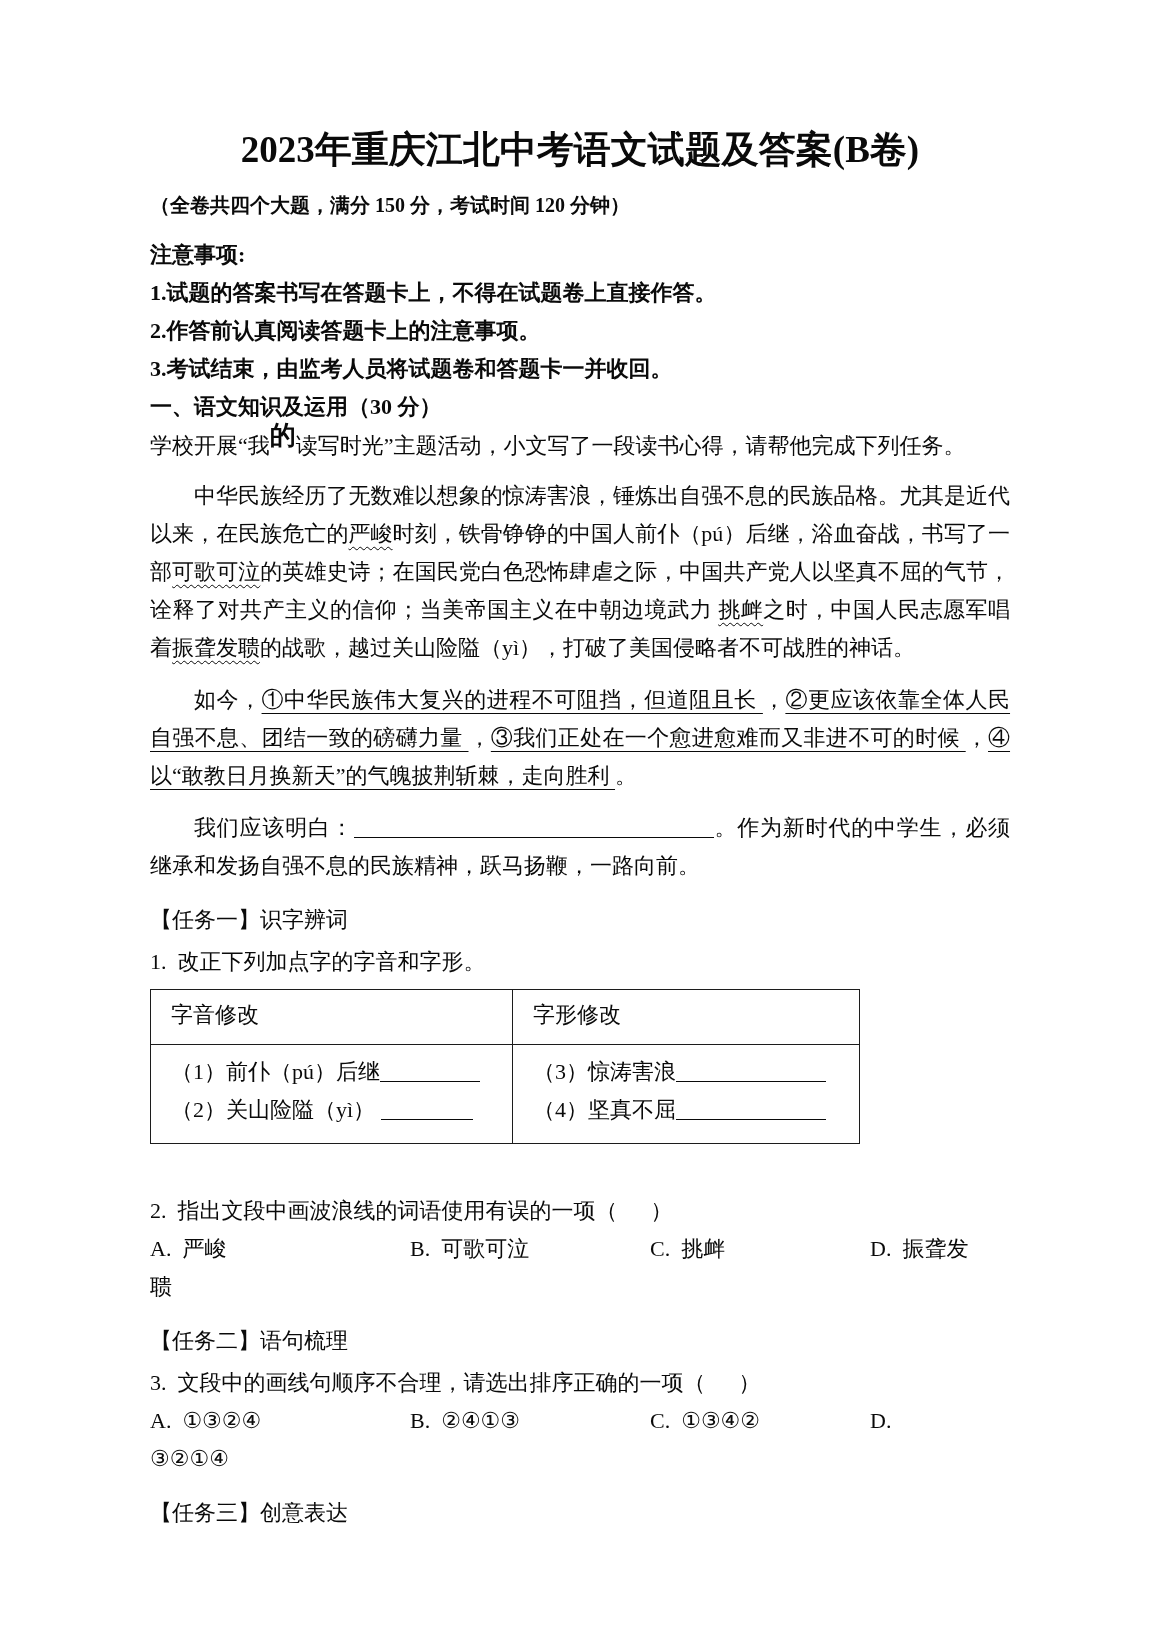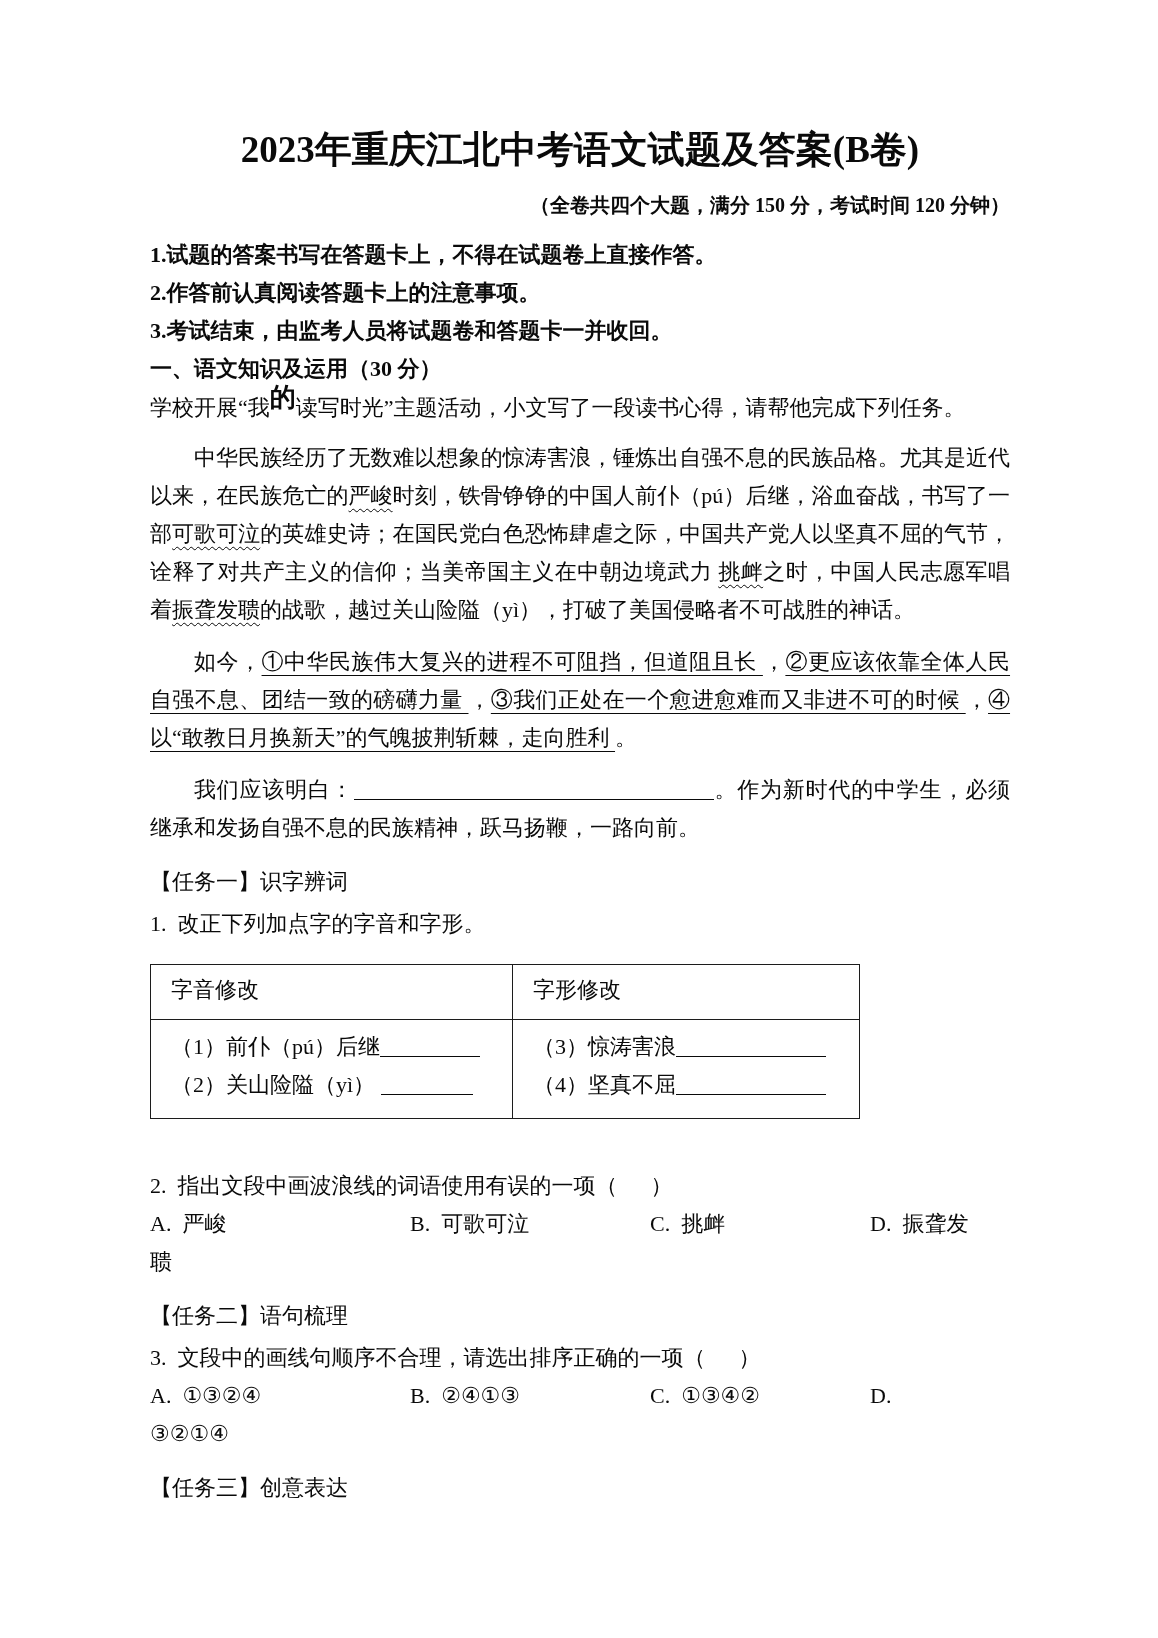--- a/index.html
+++ b/index.html
@@ -1,52 +1,53 @@
 <!DOCTYPE html>
 <html><head>
 <meta charset="utf-8">
 <style>
   html,body{margin:0;padding:0;background:#ffffff;}
   body{width:1158px;height:1638px;font-family:"Liberation Serif","DejaVu Serif",serif;color:#0a0a0a;}
   .page{box-sizing:border-box;width:1158px;height:1638px;padding:130px 148px 0 150px;overflow:hidden;}
   .title{font-size:37px;font-weight:bold;text-align:center;line-height:40px;margin:0 0 20px 0;}
-  .subtitle{font-size:20px;font-weight:bold;text-align:right;line-height:30px;margin-bottom:16px;}
+  .subtitle{font-size:20px;font-weight:bold;text-align:left;line-height:30px;margin-bottom:16px;}
   .bold-line{font-size:22px;font-weight:bold;line-height:38px;white-space:pre-wrap;}
   .intro{font-size:22px;line-height:38px;}
   .raised{font-weight:bold;font-size:26px;position:relative;top:-9px;}
   .passage{font-size:22px;line-height:38px;text-align:justify;margin:0;text-indent:2em;}
   .p1{margin-top:12px;}
   .p2{margin-top:14px;}
   .p3{margin-top:14px;}
   .seg-plain{}
   .seg-wavy{text-decoration:underline;text-decoration-style:wavy;text-decoration-thickness:1px;text-underline-offset:5px;}
   .seg-underline{text-decoration:underline;text-decoration-style:solid;text-decoration-thickness:1px;text-underline-offset:6px;}
   .seg-blank{display:inline-block;height:12px;border-bottom:1.5px solid #0a0a0a;vertical-align:-3px;}
   .task-heading{font-size:22px;line-height:38px;margin-top:16px;}
   .q-line{font-size:22px;line-height:38px;white-space:pre-wrap;margin-top:4px;}
   .q2{margin-top:48px;}
-  table.corr{border-collapse:collapse;margin-top:21px;width:710px;table-layout:fixed;}
+  table.corr{border-collapse:collapse;margin-top:8px;width:710px;table-layout:fixed;}
   table.corr th,table.corr td{border:1.5px solid #1c1c1c;font-weight:normal;text-align:left;vertical-align:top;}
   table.corr col.c1{width:362px;}
   table.corr th{font-size:22px;padding:10px 0 14px 20px;}
   table.corr td{font-size:22px;padding:8px 0 14px 20px;}
   table.corr td .cell-line{line-height:38px;white-space:pre-wrap;}
   .options-row{position:relative;height:38px;font-size:22px;line-height:38px;}
   .opt{position:absolute;top:0;white-space:pre;}
   .o1{left:0;}.o2{left:260px;}.o3{left:500px;}.o4{left:720px;}
   .wrap-line{font-size:22px;line-height:38px;}
 </style>
 </head>
 <body>
 
 <div class="page">
 
   <h1 class="title">2023年重庆江北中考语文试题及答案(B卷)</h1>
   <div class="subtitle">（全卷共四个大题，满分 150 分，考试时间 120 分钟）</div>
 
+  <div class="bold-line">注意事项:</div>
   <div class="bold-line">1.试题的答案书写在答题卡上，不得在试题卷上直接作答。</div>
   <div class="bold-line">2.作答前认真阅读答题卡上的注意事项。</div>
   <div class="bold-line">3.考试结束，由监考人员将试题卷和答题卡一并收回。</div>
 
   <div class="bold-line">一、语文知识及运用（30 分）</div>
 
   <div class="intro"><span>学校开展“我</span><span class="raised">的</span><span>读写时光”主题活动，小文写了一段读书心得，请帮他完成下列任务。</span></div>
 
   <p class="passage p1"><span class="seg-plain">中华民族经历了无数难以想象的惊涛害浪，锤炼出自强不息的民族品格。尤其是近代以来，在民族危亡的</span><span class="seg-wavy">严峻</span><span class="seg-plain">时刻，铁骨铮铮的中国人前仆（pú）后继，浴血奋战，书写了一部</span><span class="seg-wavy">可歌可泣</span><span class="seg-plain">的英雄史诗；在国民党白色恐怖肆虐之际，中国共产党人以坚真不屈的气节，诠释了对共产主义的信仰；当美帝国主义在中朝边境武力 </span><span class="seg-wavy">挑衅</span><span class="seg-plain">之时，中国人民志愿军唱着</span><span class="seg-wavy">振聋发聩</span><span class="seg-plain">的战歌，越过关山险隘（yì），打破了美国侵略者不可战胜的神话。</span></p>
   <p class="passage p2"><span class="seg-plain">如今，</span><span class="seg-underline">①中华民族伟大复兴的进程不可阻挡，但道阻且长 </span><span class="seg-plain">，</span><span class="seg-underline">②更应该依靠全体人民自强不息、团结一致的磅礴力量 </span><span class="seg-plain">，</span><span class="seg-underline">③我们正处在一个愈进愈难而又非进不可的时候 </span><span class="seg-plain">，</span><span class="seg-underline">④以“敢教日月换新天”的气魄披荆斩棘，走向胜利 </span><span class="seg-plain">。</span></p>

